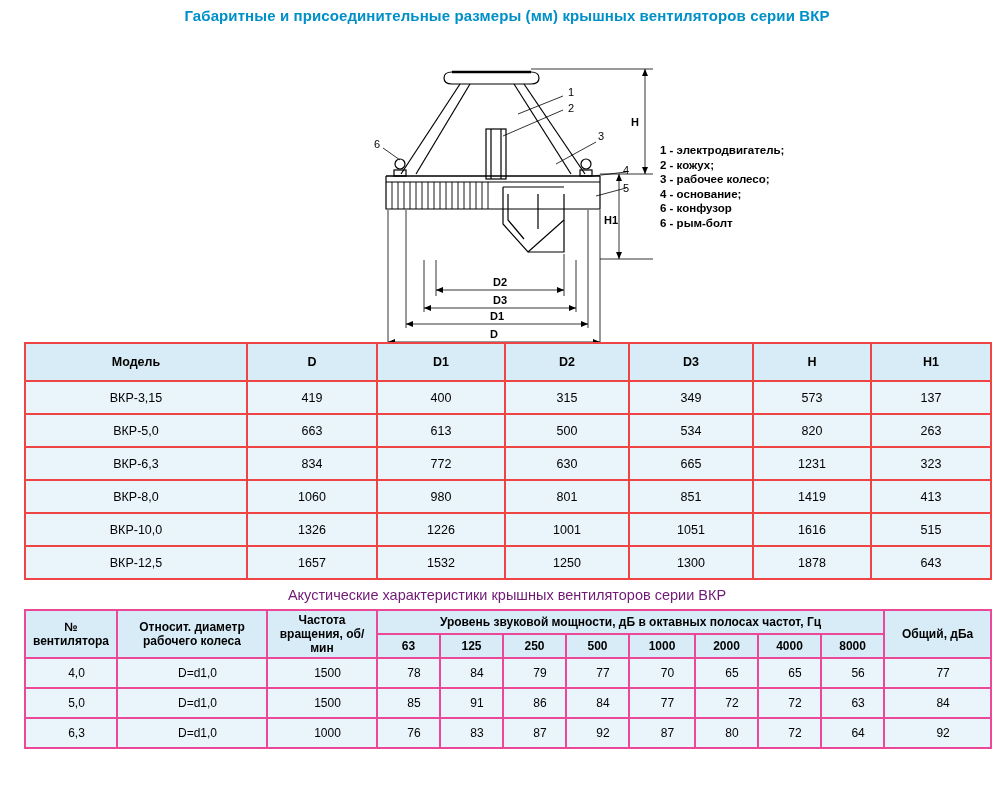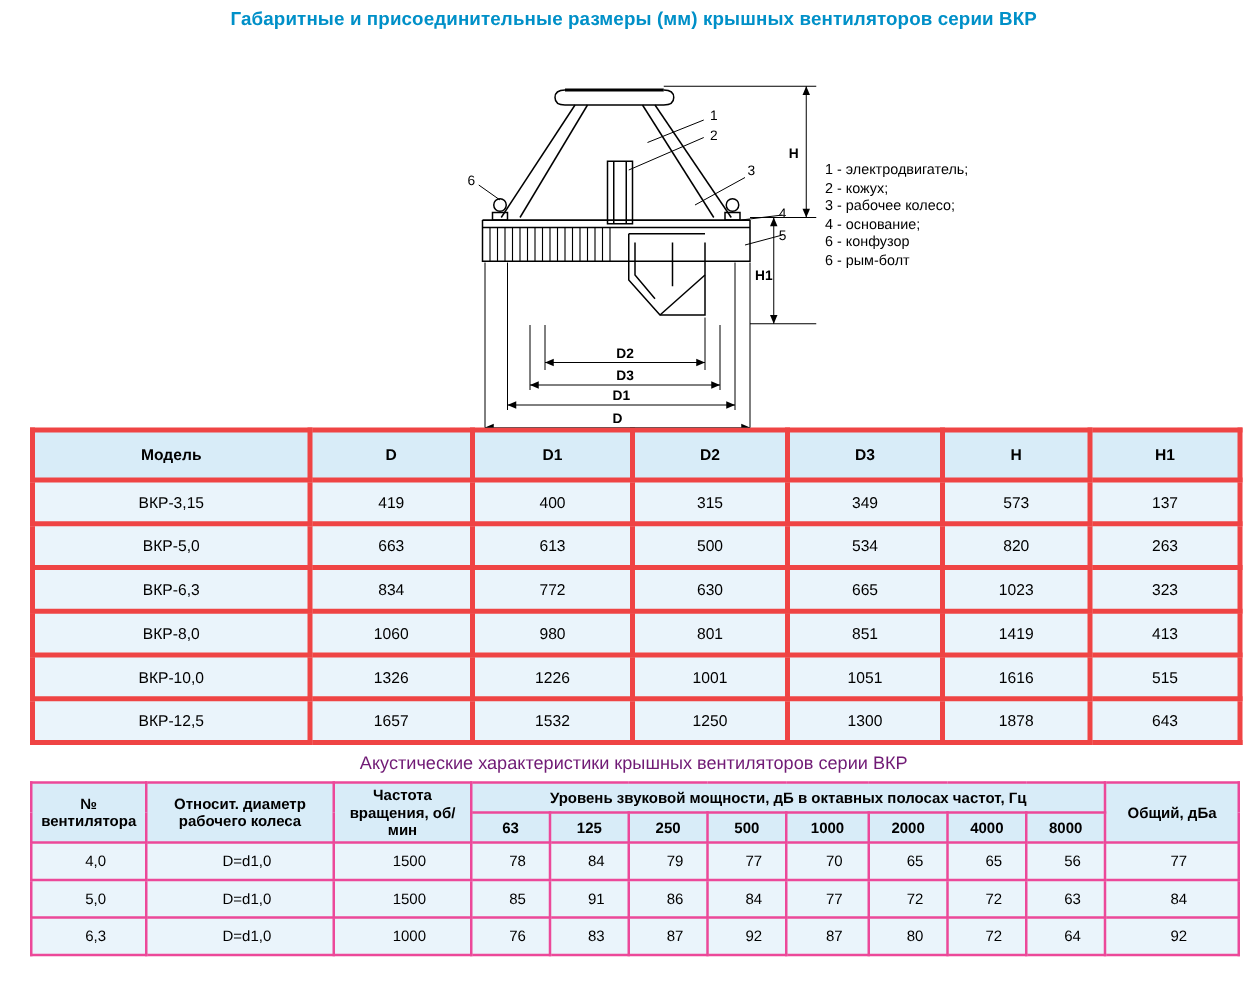--- a/index.html
+++ b/index.html
@@ -38,37 +38,38 @@
   }
   
   .diagram-wrap {
     position: relative;
     height: 318px;
     width: 998px;
   }
   .legend {
     position: absolute;
     left: 652px;
-    top: 105px;
+    top: 119px;
     font-size: 11.5px;
     line-height: 14.6px;
     color: #000;
+    font-weight: bold;
   }
   
   table {
     border-collapse: collapse;
     font-size: 12px;
   }
   .t1 {
     width: 966px;
     margin: 0 16px;
     table-layout: fixed;
   }
   .t1 th, .t1 td {
-    border: 4px solid #ef4444;
+    border: 2px solid #ef4444;
     text-align: center;
     height: 29px;
     font-size: 12.5px;
     background: #eaf4fb;
   }
   .t1 th {
     font-weight: bold;
     height: 34px;
     background: #d8ecf8;
   }
@@ -272,21 +273,21 @@
         <td>534</td>
         <td>820</td>
         <td>263</td>
       </tr>
       <tr>
         <td class="model">ВКР-6,3</td>
         <td>834</td>
         <td>772</td>
         <td>630</td>
         <td>665</td>
-        <td>1023</td>
+        <td>1231</td>
         <td>323</td>
       </tr>
       <tr>
         <td class="model">ВКР-8,0</td>
         <td>1060</td>
         <td>980</td>
         <td>801</td>
         <td>851</td>
         <td>1419</td>
         <td>413</td>

